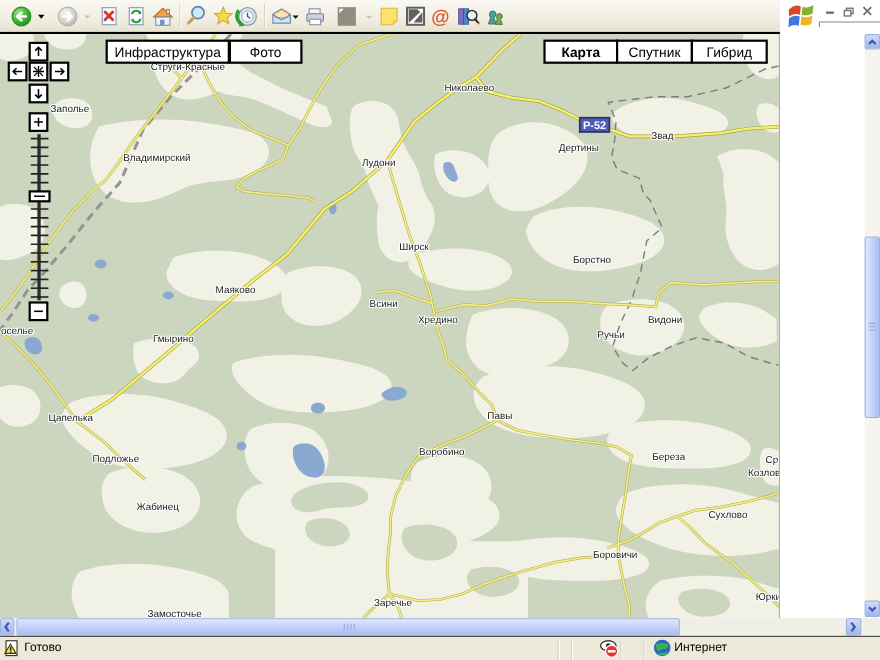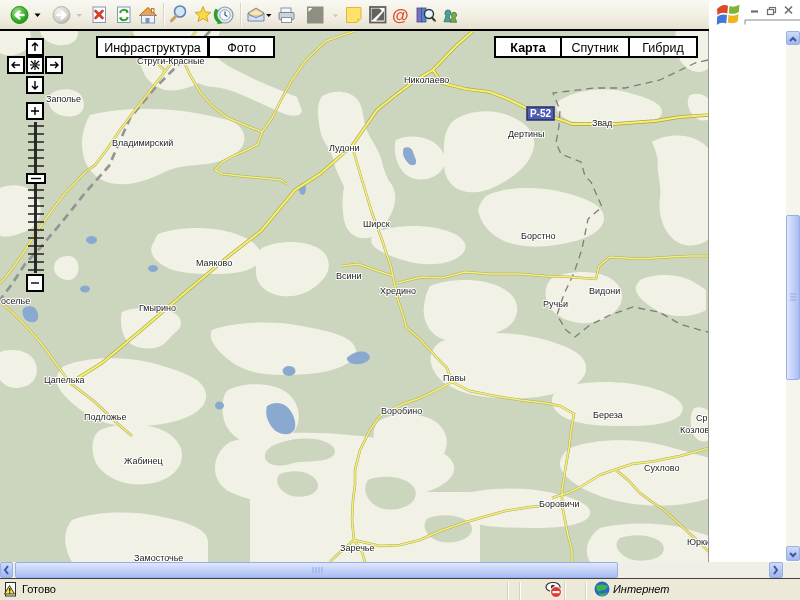--- a/index.html
+++ b/index.html
@@ -404,16 +404,16 @@
     <ellipse cx="8" cy="7" rx="7" ry="4.5" fill="#fff" stroke="#333" stroke-width="1.2"></ellipse>
     <circle cx="8" cy="7" r="2.2" fill="#333"></circle>
     <circle cx="11" cy="12" r="5.5" fill="#e03a2f" stroke="#fff" stroke-width="1"></circle>
     <rect x="7.5" y="11" width="7" height="2.2" fill="#fff"></rect>
   </svg>
   <svg width="17" height="18" style="position:absolute;left:594px;top:2px">
     <circle cx="8" cy="8" r="7.5" fill="#2e64c8"></circle>
     <path d="M2 5 Q8 2 14 5 Q12 10 8 9 Q4 12 3 9 Z" fill="#39b54a"></path>
     <path d="M5 12 Q9 14 13 11 L12 14 Q8 16 5 14 Z" fill="#39b54a"></path>
   </svg>
-  <span style="position:absolute;left:613px;top:4px;font-style:italic;">Интернет</span>
+  <span style="position:absolute;left:613px;top:4px;">Интернет</span>
 </div>
 
 </div>
 
 </body></html>

